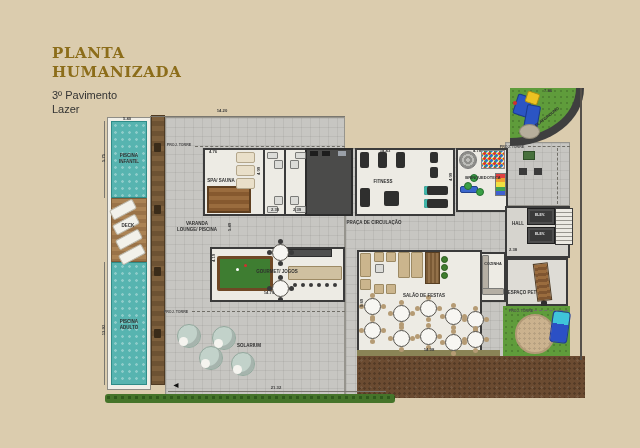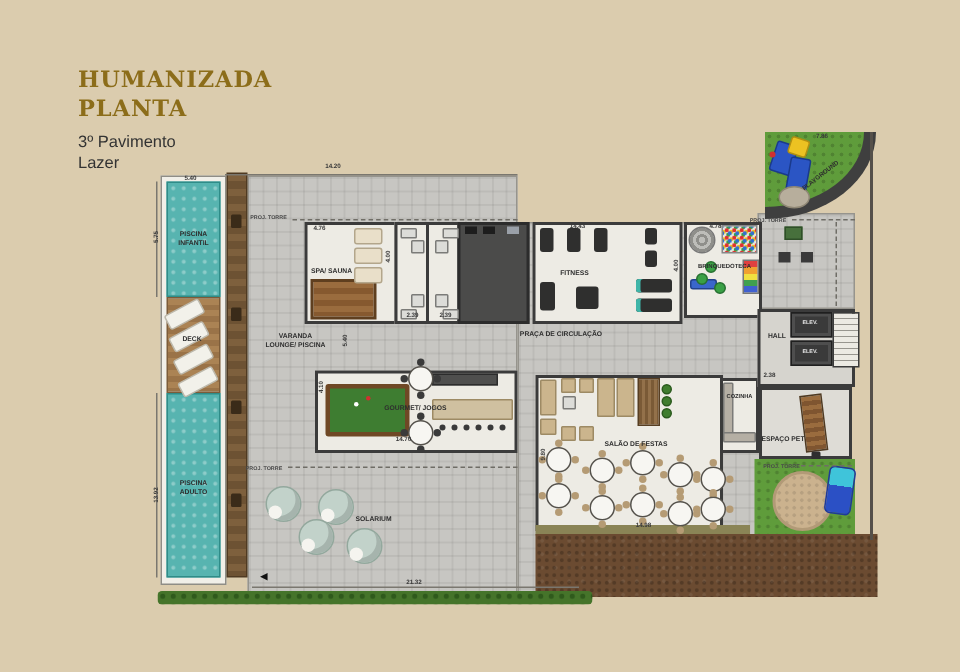--- a/index.html
+++ b/index.html
@@ -68,22 +68,22 @@
   .watermark{position:absolute;left:262px;top:194px;width:150px;text-align:center;
              color:rgba(255,255,255,.42);pointer-events:none;z-index:60}
   .wm-brand{font-size:37px;font-weight:700;letter-spacing:1px;line-height:1}
   .wm-sub{font-size:8px;letter-spacing:5px;text-align:right;margin-top:2px;color:rgba(255,255,255,.5);padding-right:6px}
   .text-layer{position:absolute;left:0;top:0;width:640px;height:448px;z-index:50;pointer-events:none}
 </style>
 </head>
 <body>
 
 <div class="title">
+  <div>PLANTA</div>
   <div>HUMANIZADA</div>
-  <div>PLANTA</div>
 </div>
 <div class="subtitle">
   <div>3º Pavimento</div>
   <div>Lazer</div>
 </div>
 
 <div class="abs" style="left:0;top:0;width:640px;height:448px">
 
   <div class="abs tile" style="left:165px;top:117px;width:180px;height:278px"></div>
   <div class="abs tile" style="left:345px;top:148px;width:175px;height:247px"></div>

